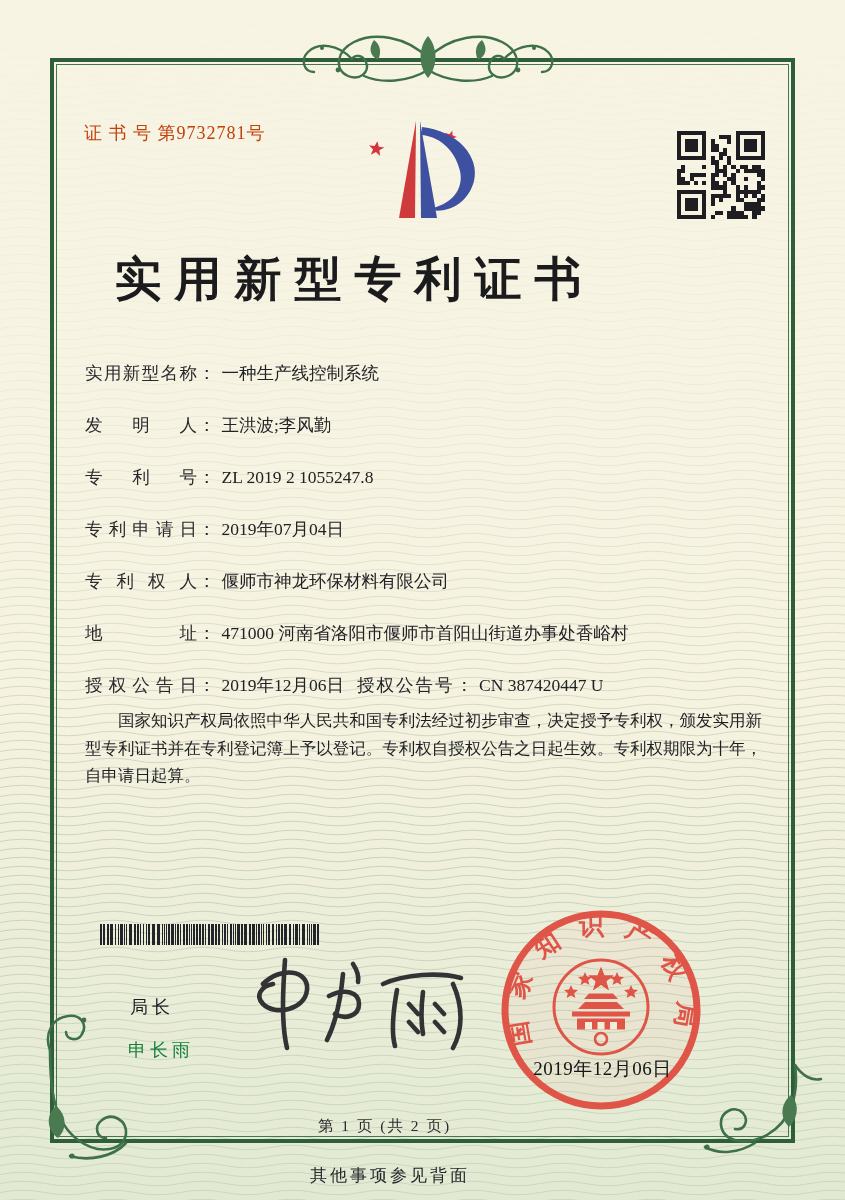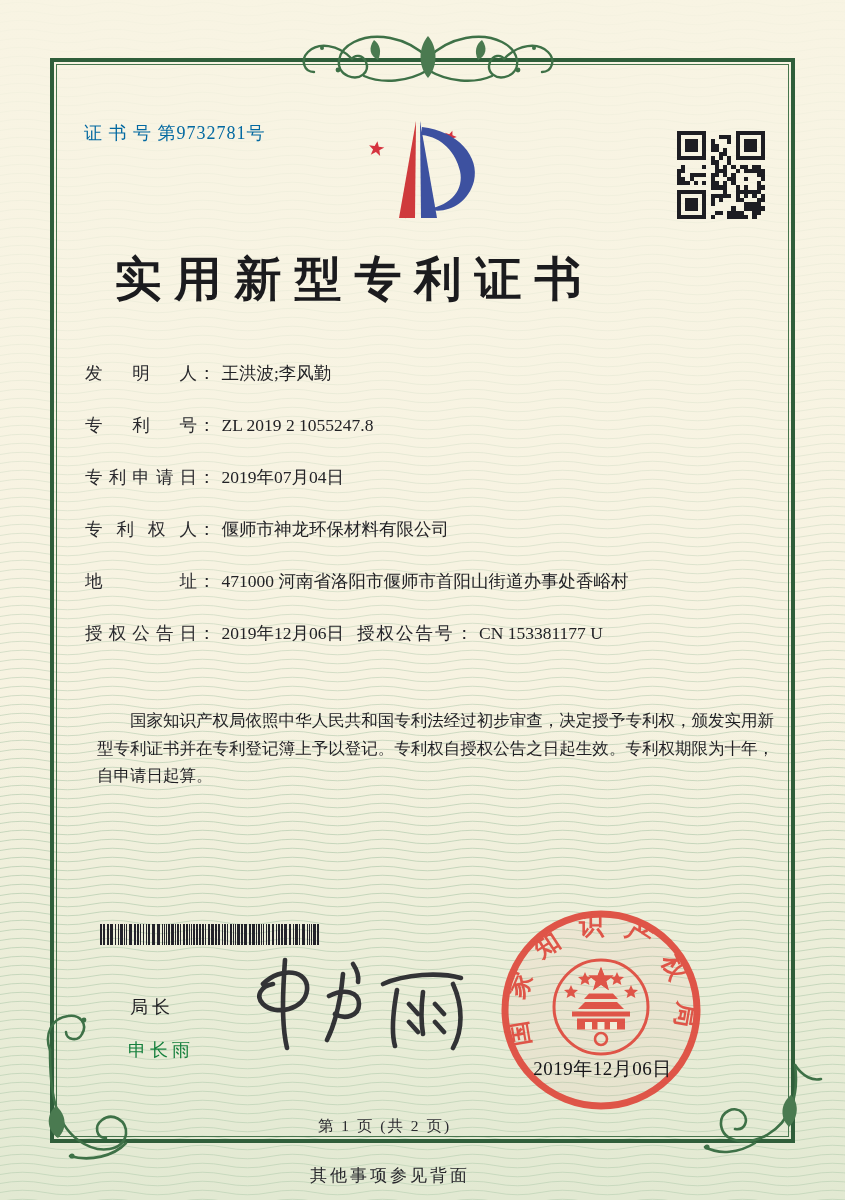--- a/index.html
+++ b/index.html
@@ -14,31 +14,31 @@
   #wave-bg{left:0;top:0;z-index:0;}
   #tint-top{left:0;top:0;width:845px;height:1200px;z-index:1;pointer-events:none;
     background:linear-gradient(180deg, rgba(248,244,227,.95) 0%, rgba(248,244,227,.8) 30%, rgba(248,244,227,.35) 55%, rgba(244,242,224,0) 72%);}
   #tint-bottom{left:0;top:0;width:845px;height:1200px;z-index:1;pointer-events:none;
     background:linear-gradient(180deg, rgba(214,229,203,0) 58%, rgba(210,227,199,.38) 86%, rgba(206,224,196,.5) 100%);}
   
   #frame{left:50px;top:58px;width:745px;height:1085px;border:4px solid #2f5e3a;z-index:2;box-sizing:border-box;}
   #frame-inner{position:absolute;left:2px;top:2px;right:2px;bottom:2px;border:1px solid #46754d;}
   .content{z-index:3;}
   .deco{z-index:4;}
-  #cert-no{left:84px;top:121px;font-size:18px;letter-spacing:1px;color:#0369a1;}
+  #cert-no{left:84px;top:121px;font-size:18px;letter-spacing:1px;color:#c2410c;}
   #title{left:0;top:248px;width:709px;text-align:center;font-size:47px;font-weight:600;
     letter-spacing:13px;color:#1b1b1e;}
   #fields{left:85px;top:361px;width:690px;font-size:17.5px;}
   .frow{height:52px;position:relative;white-space:nowrap;}
   .flabel{display:inline-block;width:112px;text-align:justify;text-align-last:justify;color:#2a2a2e;}
   .fcolon{display:inline-block;margin-left:1px;}
   .fvalue{margin-left:6px;color:#222226;}
   .grant-right{position:absolute;left:272px;top:0;}
   .grant-right .flabel2{letter-spacing:2px;}
-  #paragraphs{left:85px;top:707px;width:677px;font-size:16.5px;line-height:27.5px;color:#1f1f23;text-align:justify;margin-left:12px;}
+  #paragraphs{left:85px;top:707px;width:677px;font-size:16.5px;line-height:27.5px;color:#1f1f23;text-align:justify;}
   #paragraphs p{margin:0;text-indent:2em;}
   #barcode{left:100px;top:924px;}
   #signer-title{left:130px;top:995px;font-size:18px;letter-spacing:4px;color:#1e1e22;text-align:center;}
   #signer-name{left:128px;top:1038px;font-size:18px;letter-spacing:4px;color:#15803d;}
   #signature{left:225px;top:948px;z-index:4;}
   #seal{left:496px;top:905px;z-index:4;opacity:.93;}
   #seal-date{left:505px;top:1056px;width:195px;text-align:center;font-size:19px;color:#141418;z-index:5;letter-spacing:.5px;}
   #page-info{left:0;top:1116px;width:769px;text-align:center;font-size:15.5px;color:#2b2b30;letter-spacing:2px;}
   #footer-note{left:310px;top:1164px;font-size:17px;letter-spacing:3px;color:#26262b;}
 </style>
@@ -335,38 +335,41 @@
     <rect x="14" y="20" width="1" height="1" fill="#1d1d22"></rect>
     <rect x="15" y="20" width="1" height="1" fill="#1d1d22"></rect>
     <rect x="16" y="20" width="1" height="1" fill="#1d1d22"></rect>
     <rect x="18" y="20" width="1" height="1" fill="#1d1d22"></rect>
   </svg>
 
 <div id="title" class="abs content">实用新型专利证书</div>
 
 <div id="fields" class="abs content">
   <div class="frow">
+    <span class="flabel">实用新型名称</span><span class="fcolon">：</span><span class="fvalue">一种生产线控制系统</span>
+  </div>
+  <div class="frow">
     <span class="flabel">发明人</span><span class="fcolon">：</span><span class="fvalue">王洪波;李风勤</span>
   </div>
   <div class="frow">
     <span class="flabel">专利号</span><span class="fcolon">：</span><span class="fvalue">ZL 2019 2 1055247.8</span>
   </div>
   <div class="frow">
     <span class="flabel">专利申请日</span><span class="fcolon">：</span><span class="fvalue">2019年07月04日</span>
   </div>
   <div class="frow">
     <span class="flabel">专利权人</span><span class="fcolon">：</span><span class="fvalue">偃师市神龙环保材料有限公司</span>
   </div>
   <div class="frow">
     <span class="flabel">地址</span><span class="fcolon">：</span><span class="fvalue">471000 河南省洛阳市偃师市首阳山街道办事处香峪村</span>
   </div>
   <div class="frow">
     <span class="flabel">授权公告日</span><span class="fcolon">：</span><span class="fvalue">2019年12月06日</span>
     <span class="grant-right">
-      <span class="flabel2">授权公告号</span><span class="fcolon">：</span><span class="fvalue">CN 153381177 U</span>
+      <span class="flabel2">授权公告号</span><span class="fcolon">：</span><span class="fvalue">CN 387420447 U</span>
     </span>
   </div>
 </div>
 
 <div id="paragraphs" class="abs content">
   <p>国家知识产权局依照中华人民共和国专利法经过初步审查，决定授予专利权，颁发实用新型专利证书并在专利登记簿上予以登记。专利权自授权公告之日起生效。专利权期限为十年，自申请日起算。</p>
 </div>
 
 <svg id="barcode" class="abs content" width="223" height="21" viewBox="0 0 223 21">
     <rect x="0" y="0" width="2" height="21" fill="#23232a"></rect>

